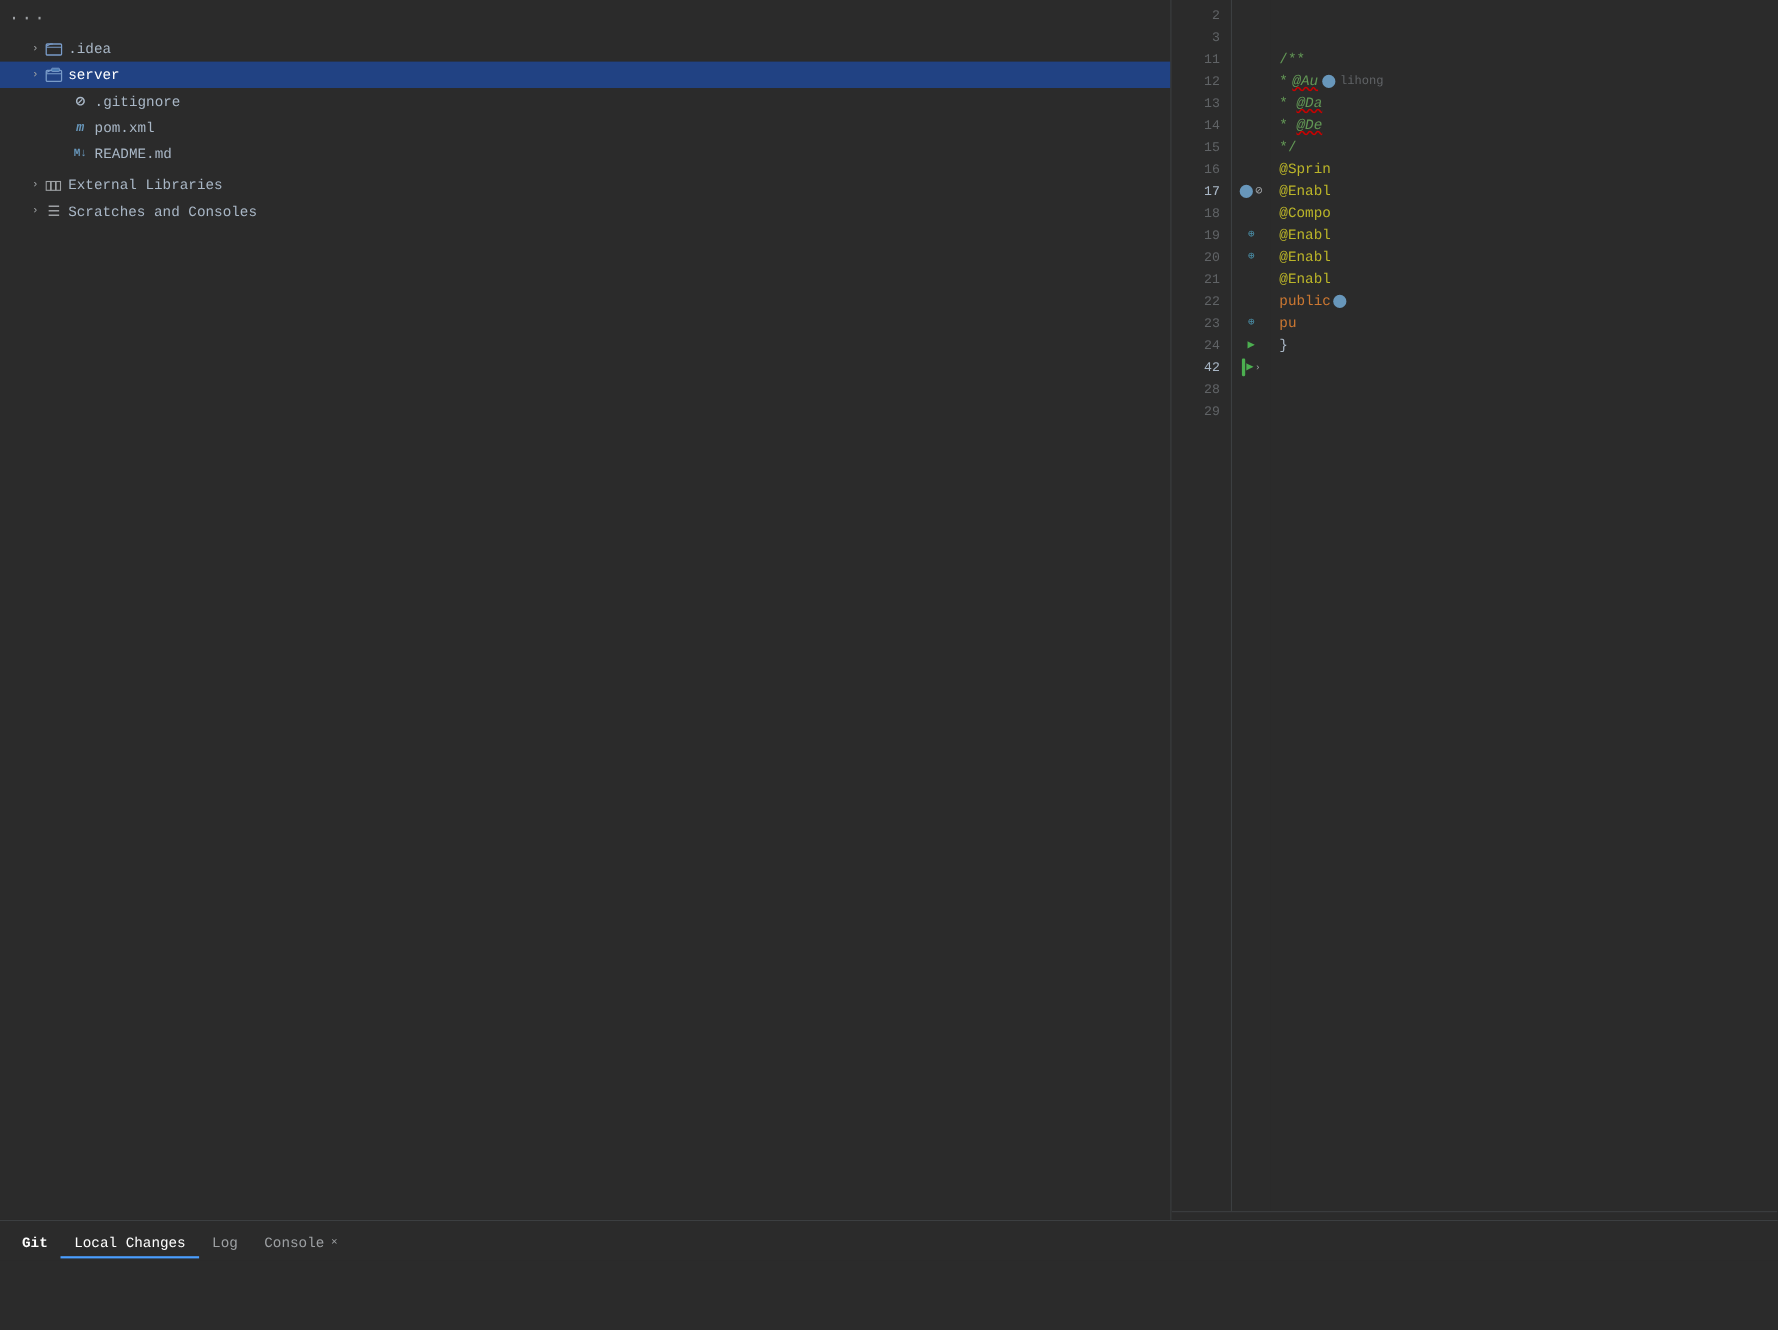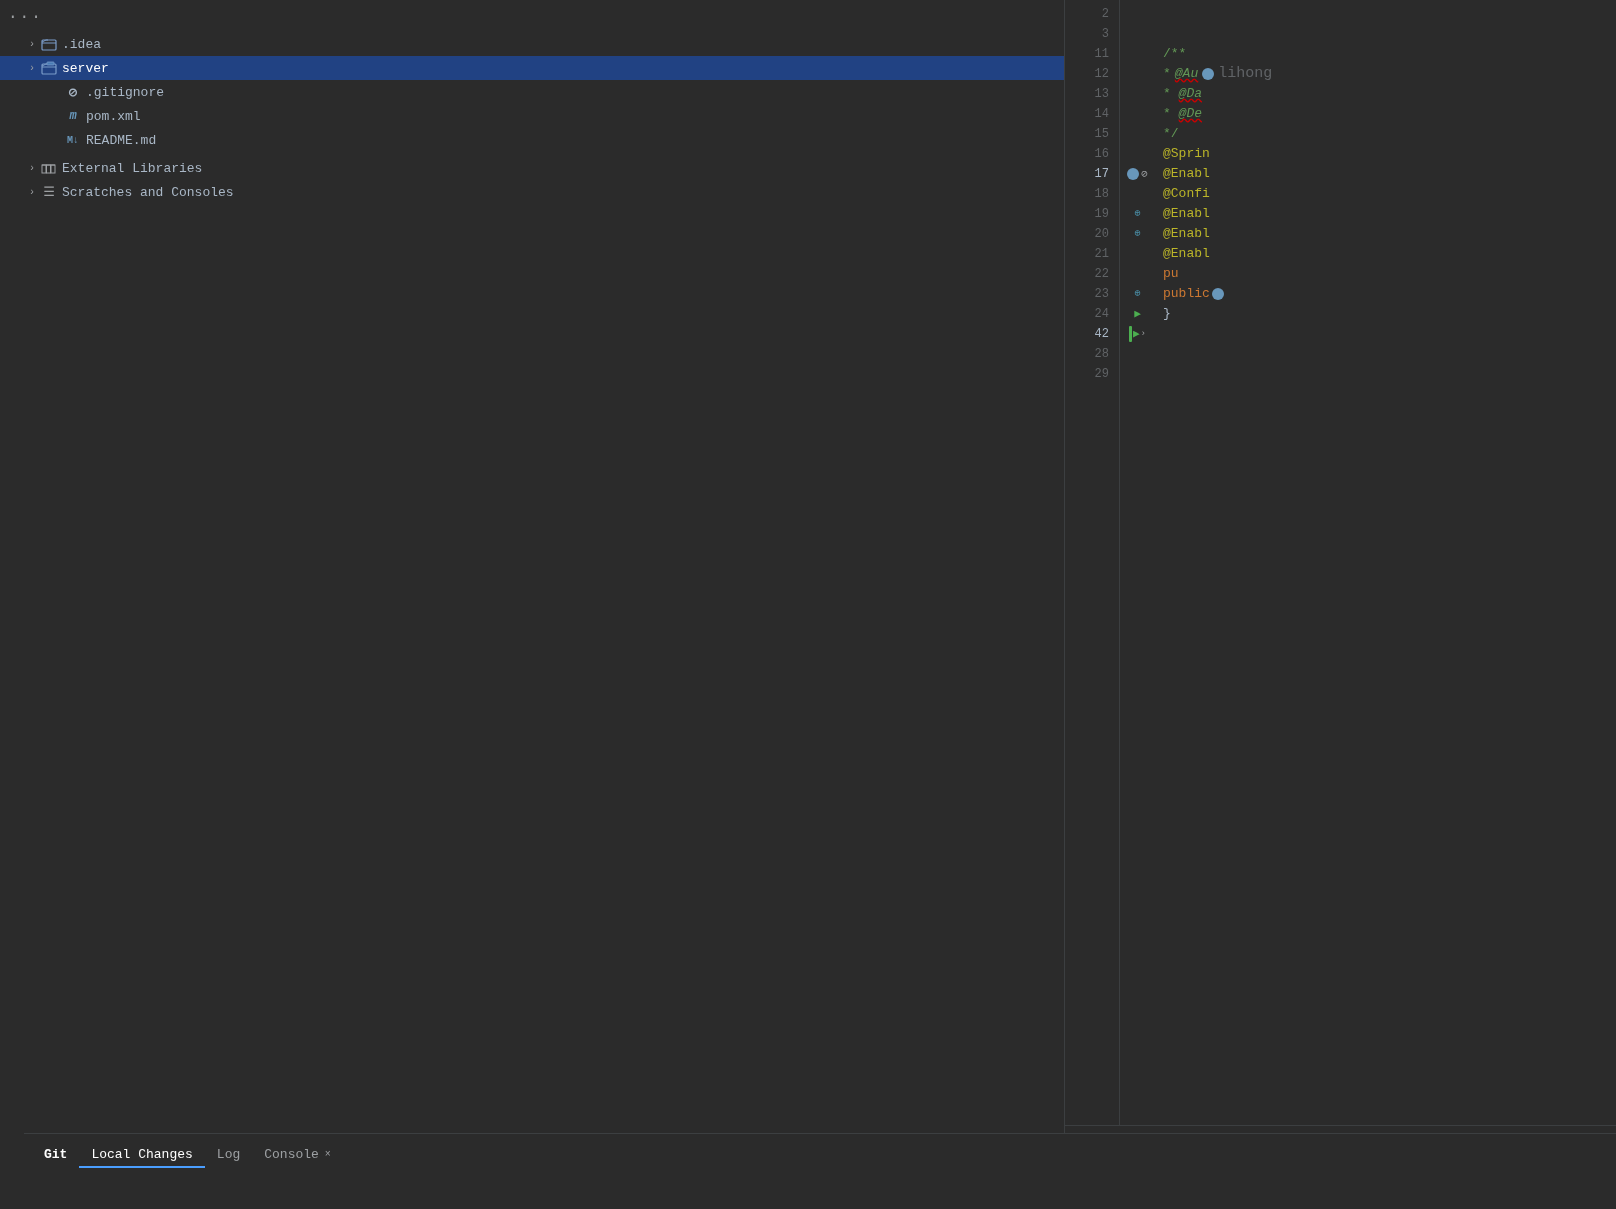--- a/index.html
+++ b/index.html
@@ -178,26 +178,25 @@
       font-size: 11px;
     }
 
     .gutter-search {
       color: #4a8fa8;
       font-size: 10px;
     }
 
     
     .bottom-bar {
-      height: 76px;
+      height: 100px;
       background: #2b2b2b;
       border-top: 1px solid #3c3f41;
       display: flex;
       flex-direction: column;
-      margin-left: 24px;
     }
 
     .tab-bar {
       height: 36px;
       display: flex;
       align-items: flex-end;
       padding: 0 8px;
       background: #2b2b2b;
       gap: 0;
     }
@@ -430,21 +429,21 @@
         <div class="code-line"></div>
 
         <div class="code-line">
           <span style="color:#629755;">/**</span>
         </div>
 
         <div class="code-line" style="display:flex;align-items:center;gap:4px;">
           <span style="color:#629755;">* </span>
           <span style="color:#629755;font-style:italic;text-decoration:underline wavy #cc0000;">@Au</span>
           <span style="width:12px;height:12px;border-radius:50%;background:#6897bb;display:inline-block;flex-shrink:0;"></span>
-          <span style="color:#606366;font-size:15px;">lihong</span>
+          <span style="color:#606366;font-size:11px;">lihong</span>
         </div>
 
         <div class="code-line">
           <span style="color:#629755;">* </span>
           <span style="color:#629755;font-style:italic;text-decoration:underline wavy #cc0000;">@Da</span>
         </div>
 
         <div class="code-line">
           <span style="color:#629755;">* </span>
           <span style="color:#629755;font-style:italic;text-decoration:underline wavy #cc0000;">@De</span>
@@ -456,46 +455,46 @@
 
         <div class="code-line" style="display:flex;align-items:flex-start;gap:2px;">
           <span style="color:#bbb529;">@Sprin</span>
         </div>
 
         <div class="code-line">
           <span style="color:#bbb529;">@Enabl</span>
         </div>
 
         <div class="code-line">
-          <span style="color:#bbb529;">@Confi</span>
+          <span style="color:#bbb529;">@Compo</span>
         </div>
 
 
         <div class="code-line">
           <span style="color:#bbb529;">@Enabl</span>
         </div>
 
         <div class="code-line">
           <span style="color:#bbb529;">@Enabl</span>
         </div>
 
         <div class="code-line">
           <span style="color:#bbb529;">@Enabl</span>
-        </div>
-
-        <div class="code-line">
-          <span style="color:#cc7832;">pu</span>
         </div>
 
         <div class="code-line" style="display:flex;align-items:center;gap:2px;">
           <span style="color:#cc7832;">public</span>
           <span style="width:12px;height:12px;border-radius:50%;background:#6897bb;display:inline-block;flex-shrink:0;"></span>
         </div>
 
         <div class="code-line">
+          <span style="color:#cc7832;">pu</span>
+        </div>
+
+        <div class="code-line">
           <span style="color:#a9b7c6;">}</span>
         </div>
 
         <div class="code-line"></div>
       </div>
 
     </div>
 
     <div class="bottom-scrollbar">
       

